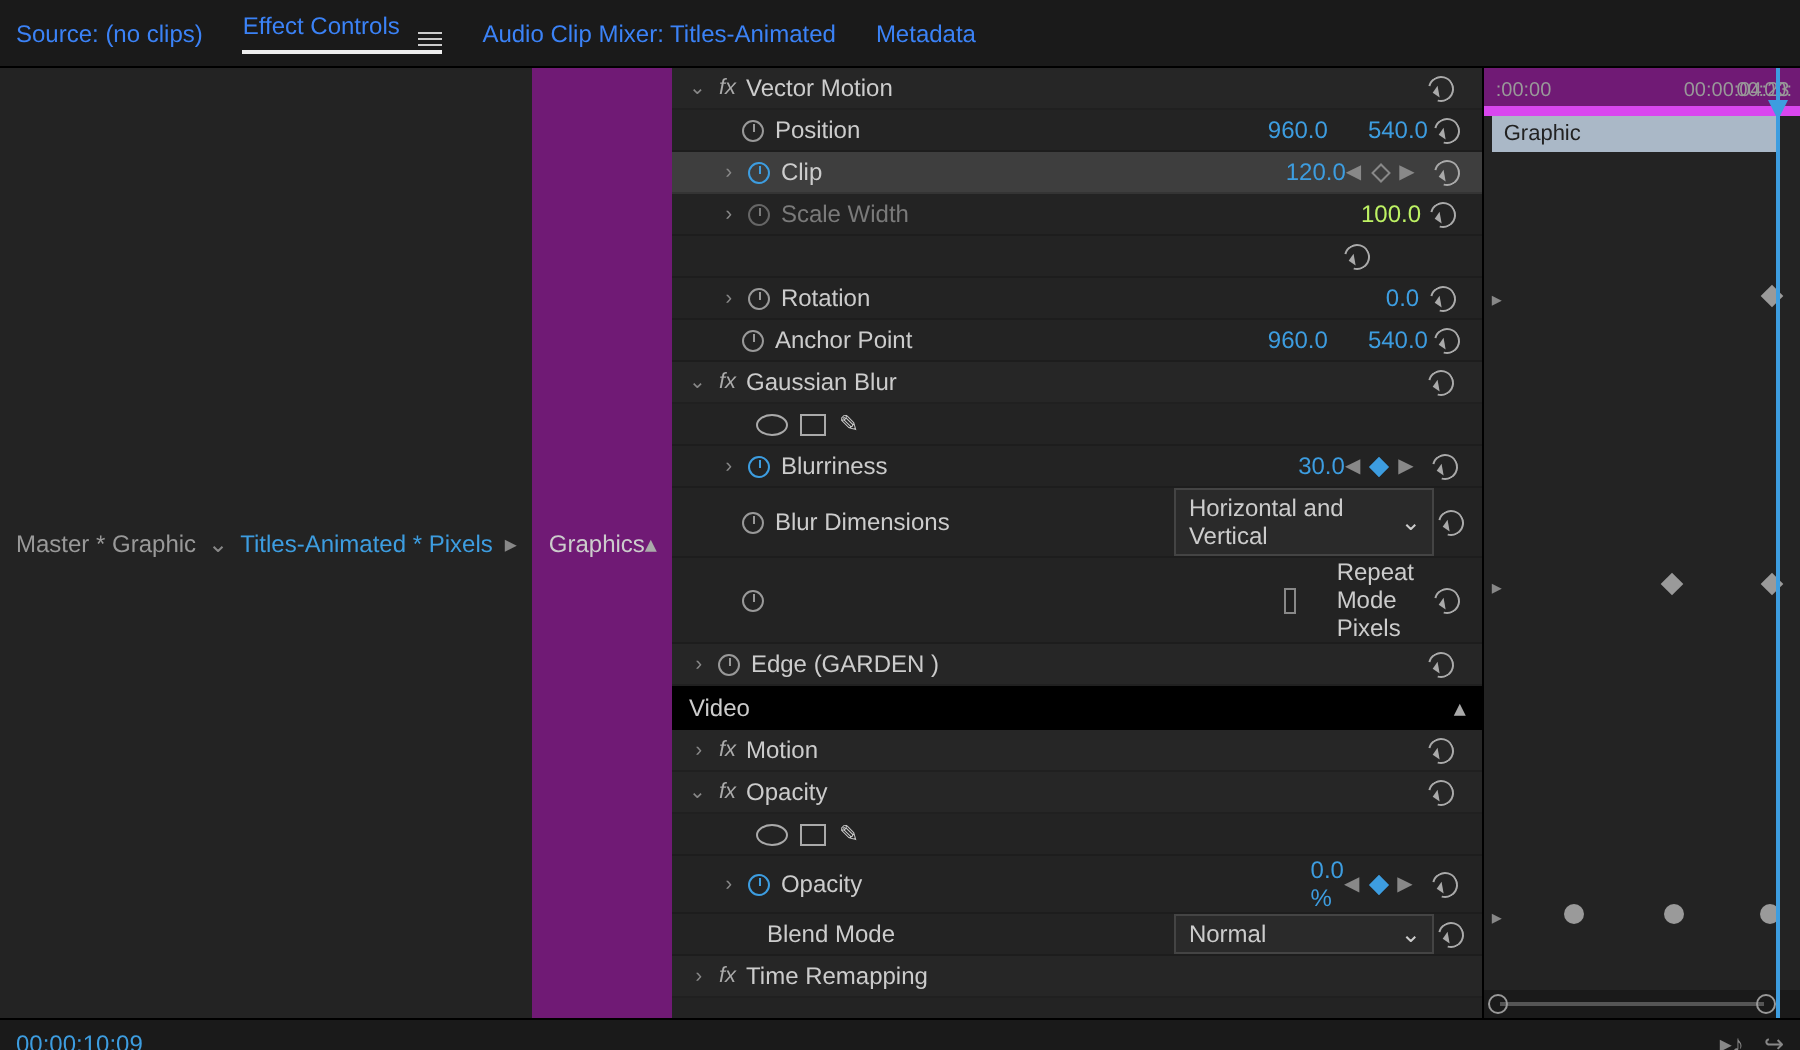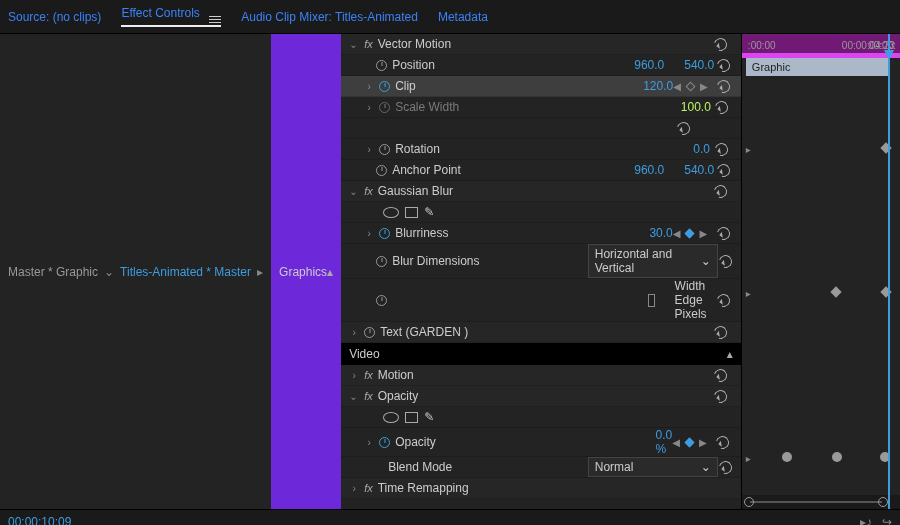--- a/index.html
+++ b/index.html
@@ -13,21 +13,21 @@
 
 .main { display: flex; height: calc(100% - 50px); }
 .left { flex: 0 0 670px; display: flex; flex-direction: row; background: #232323; }
 .right { flex: 1; background: #232323; border-left: 1px solid #000; position: relative; }
 
 .breadcrumb { display: flex; align-items: center; gap: 6px; padding: 6px 8px; color: #999; }
 .breadcrumb .blue { color: #3d9de0; }
 .breadcrumb .chev { color: #888; }
 .play-arrow { margin-left: auto; color: #888; }
 
-.section-header { display: flex; align-items: center; padding: 4px 8px; background: #6d28d9; color: #ccc; }
+.section-header { display: flex; align-items: center; padding: 4px 8px; background: #701a75; color: #ccc; }
 .section-header .collapse { margin-left: auto; color: #aaa; }
 
 .rows { flex: 1; overflow: auto; }
 .rows::-webkit-scrollbar { width: 10px; }
 .rows::-webkit-scrollbar-track { background: #1a1a1a; }
 .rows::-webkit-scrollbar-thumb { background: #444; border-radius: 5px; }
 
 .row { display: flex; align-items: center; min-height: 21px; padding: 0 8px 0 0; border-bottom: 1px solid rgba(0,0,0,0.15); }
 .row.effect-header { background: #262626; }
 .row.selected { background: #3e3e3e; }
@@ -110,21 +110,21 @@
   <span>Metadata</span>
 </div>
 
 <div class="main">
 
   <div class="left">
 
     <div class="breadcrumb">
       <span>Master * Graphic</span>
       <span class="chev">⌄</span>
-      <span class="blue">Titles-Animated * Master</span>
+      <span class="blue">Titles-Animated * Pixels</span>
       <span class="play-arrow">▸</span>
     </div>
 
     <div class="section-header">
       <span>Graphics</span>
       <span class="collapse">▴</span>
     </div>
 
     <div class="rows">
 
@@ -288,32 +288,32 @@
           </div>
       </div>
 
       <div class="row">
         <div class="name-cell">
             <span class="indent" style="width:22px"></span>
           <span class="stopwatch anim-off"></span>
         </div>
         <div class="value-cell">
           <span class="checkbox"></span>
-          <span>Width Edge Pixels</span>
-        </div>
-        <div class="reset-cell">
-            <span class="reset-arc"></span>
-          </div>
-      </div>
-
-      <div class="row effect-header">
-        <div class="name-cell">
-          <span class="chev-small">›</span>
-          <span class="stopwatch anim-off"></span>
-          <span>Text (GARDEN )</span>
+          <span>Repeat Mode Pixels</span>
+        </div>
+        <div class="reset-cell">
+            <span class="reset-arc"></span>
+          </div>
+      </div>
+
+      <div class="row effect-header">
+        <div class="name-cell">
+          <span class="chev-small">›</span>
+          <span class="stopwatch anim-off"></span>
+          <span>Edge (GARDEN )</span>
         </div>
         <div class="value-cell"></div>
         <div class="reset-cell">
             <span class="reset-arc"></span>
           </div>
       </div>
 
       <div class="section-header" style="background:#000000">
         <span>Video</span>
         <span class="collapse">▴</span>

